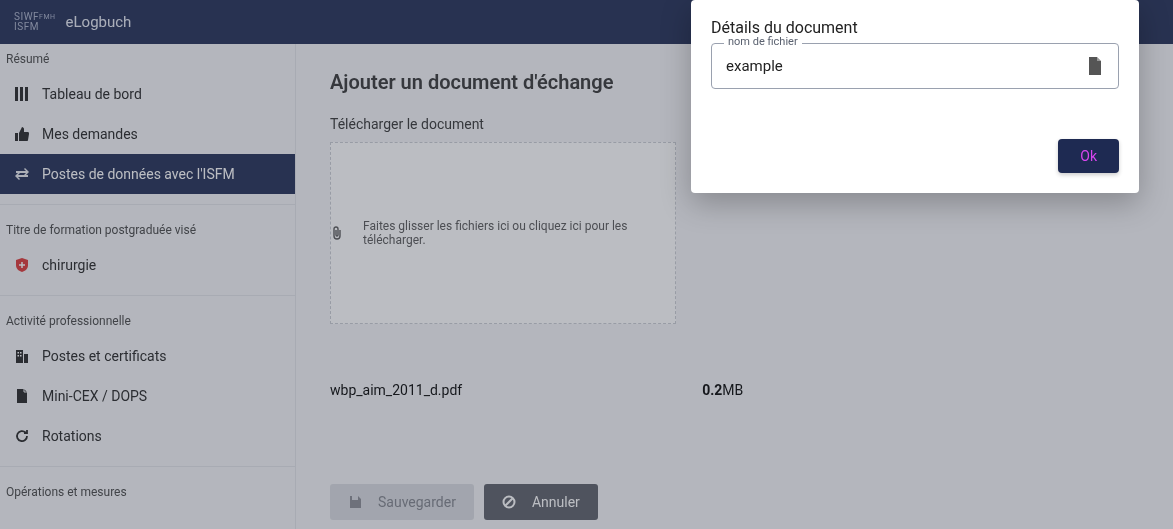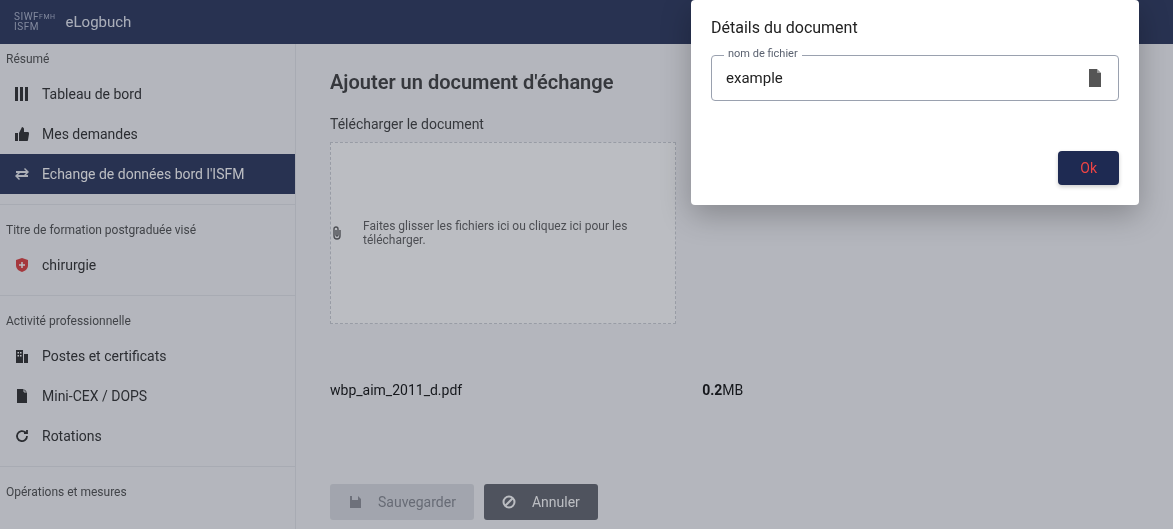--- a/index.html
+++ b/index.html
@@ -20,27 +20,27 @@
 .lbl{font-size:14px;color:#333;margin-bottom:10px}
 .dropzone{border:1px dashed #c9ccd3;height:182px;width:346px;display:flex;align-items:center;justify-content:center;color:#555;font-size:12px;gap:20px;background:#fff}
 .file-row{display:flex;align-items:center;margin-top:58px;gap:240px;font-size:14px;color:#000000}
 .file-row .size b{font-weight:700}
 .actions{margin-top:86px;display:flex;gap:10px}
 .btn{padding:10px 18px;font-size:14px;border:none;border-radius:3px;display:flex;align-items:center;gap:16px;cursor:pointer}
 .btn-disabled{background:#d9dbe0;color:#7f828a}
 .btn-dark{background:#5a5d66;color:#fff}
 .overlay{position:absolute;inset:0;background:rgba(60,65,80,.35)}
 .modal{position:absolute;top:0;right:34px;width:448px;background:#fff;border-radius:4px;box-shadow:0 10px 30px rgba(0,0,0,.25);padding:18px 20px 20px 20px}
-.modal-title{font-size:16px;color:#222;margin-bottom:18px}
+.modal-title{font-size:16px;color:#222;margin-bottom:6px}
 .field{position:relative;border:1px solid #9aa1af;border-radius:4px;height:46px;display:flex;align-items:center;padding:0 14px}
 .field-label{position:absolute;top:-9px;left:12px;background:#fff;padding:0 4px;font-size:11px;color:#5b6270}
 .field input{border:none;outline:none;flex:1;font-size:15px;color:#222;background:transparent}
 .field .fi{color:#555}
 .modal-actions{display:flex;justify-content:flex-end;margin-top:50px}
-.btn-primary{background:#1e2a52;color:#ef4444;padding:9px 22px;border-radius:4px;font-size:14px;border:none;cursor:pointer;box-shadow:0 2px 4px rgba(0,0,0,.2)}
+.btn-primary{background:#1e2a52;color:#d946ef;padding:9px 22px;border-radius:4px;font-size:14px;border:none;cursor:pointer;box-shadow:0 2px 4px rgba(0,0,0,.2)}
 svg{display:block}
 </style>
 </head>
 <body>
 
 <div class="topbar">
   <div class="brand">
     <span class="brand-siwf">SIWF<span style="font-size:7px;vertical-align:top">FMH</span><br>ISFM</span>
     <span class="brand-elog">eLogbuch</span>
   </div>
@@ -67,21 +67,21 @@
           </svg>
         </span>
       <span>Mes demandes</span>
     </div>
     <div class="sb-item active">
       <span class="ic">
           <svg width="16" height="16" viewBox="0 0 16 16" fill="currentColor">
             <path d="M2 5h10l-2-2 1-1 4 4-4 4-1-1 2-2H2zM14 11H4l2 2-1 1-4-4 4-4 1 1-2 2h10z" opacity=".9"></path>
           </svg>
         </span>
-      <span>Echange de données bord l'ISFM</span>
+      <span>Postes de données avec l'ISFM</span>
     </div>
 
     <div class="sb-sep"></div>
     <div class="sb-sec">Titre de formation postgraduée visé</div>
     <div class="sb-item">
       <span class="ic" style="color:#d33">
           <svg width="16" height="16" viewBox="0 0 16 16" fill="currentColor">
             <path d="M8 1l6 2v5c0 4-3 6-6 7-3-1-6-3-6-7V3z"></path>
             <path d="M5 8h6M8 5v6" stroke="#fff" stroke-width="1.5"></path>
           </svg>

